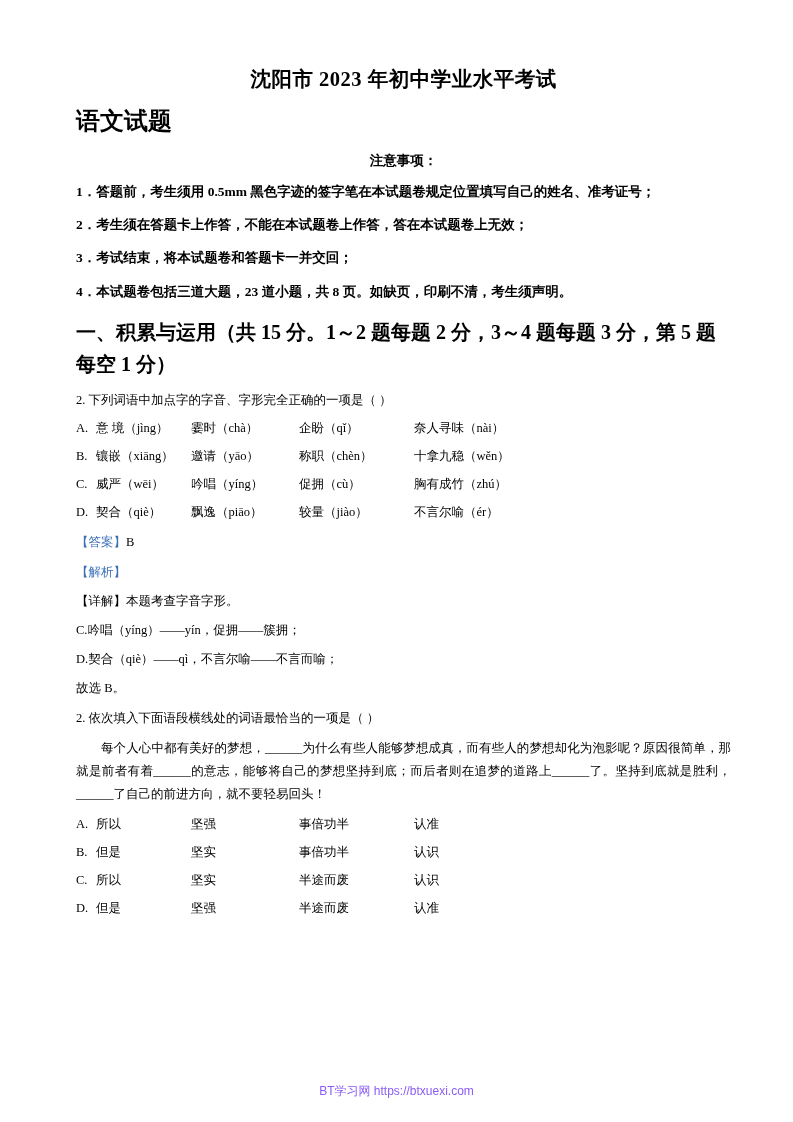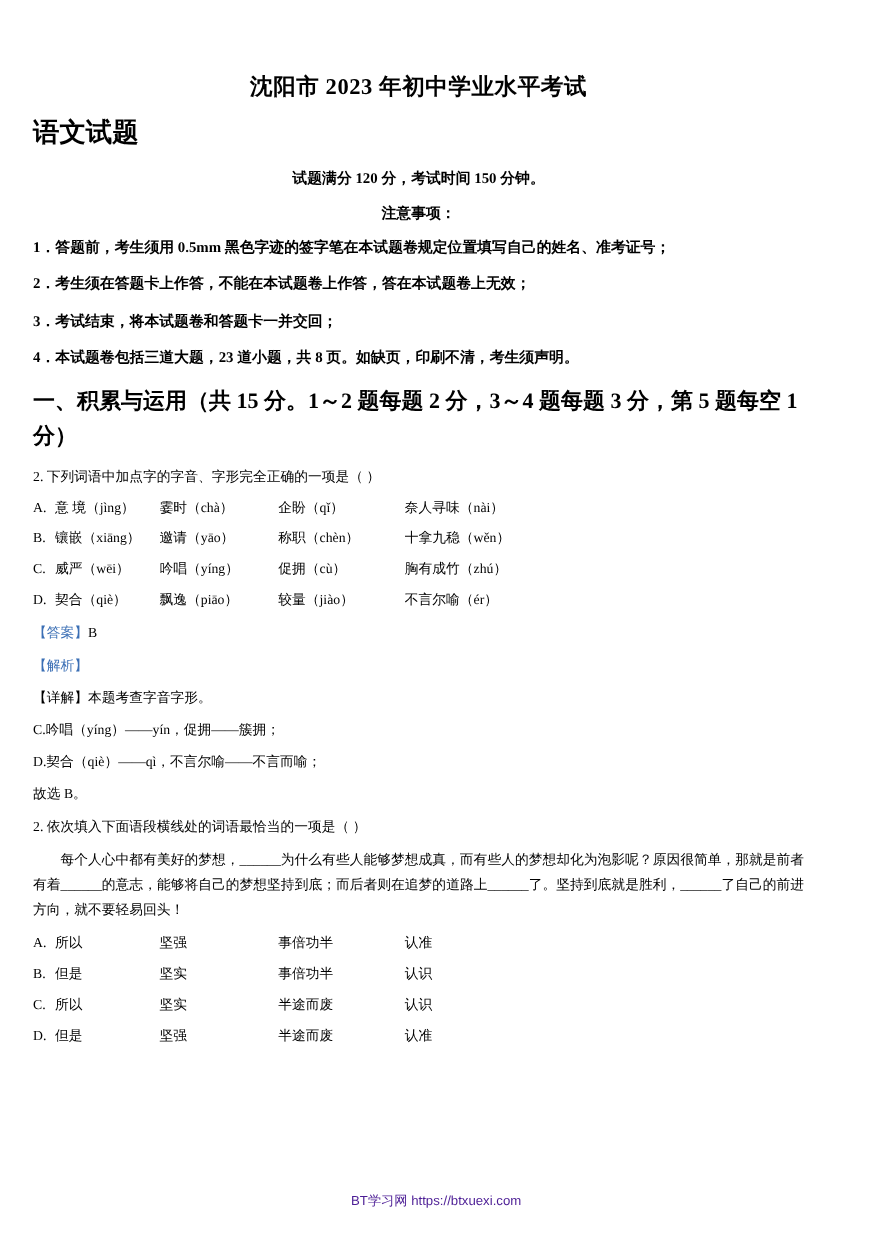--- a/index.html
+++ b/index.html
@@ -12,21 +12,21 @@
     background: #ffffff;
     font-family: "Liberation Serif", "DejaVu Serif", serif;
     color: #000000;
     position: relative;
     overflow: hidden;
   }
   .page {
     width: 793px;
     height: 1122px;
     box-sizing: border-box;
-    padding: 52px 62px 0 30px;
+    padding: 52px 62px 0 76px;
     position: relative;
   }
   .title-main {
     text-align: center;
     font-size: 20.5px;
     font-weight: bold;
     letter-spacing: 0.5px;
     margin: 12px 0 0 0;
     line-height: 1.5;
   }
@@ -105,32 +105,31 @@
     text-align: justify;
     text-indent: 2em;
   }
   .footer {
     position: absolute;
     left: 0;
     right: 0;
     bottom: 22px;
     text-align: center;
     font-size: 12px;
-    color: #4c1d95;
+    color: #8b5cf6;
     font-family: "Liberation Sans", sans-serif;
   }
 </style>
 </head>
 <body>
 
 <div class="page">
 
   <h1 class="title-main">沈阳市 2023 年初中学业水平考试</h1>
   <h2 class="title-sub">语文试题</h2>
-  <p class="title-score">试题满分 120 分，考试时间 150 分钟。</p>
 
   <p class="notice-head">注意事项：</p>
   <p class="notice-item">1．答题前，考生须用 0.5mm 黑色字迹的签字笔在本试题卷规定位置填写自己的姓名、准考证号；</p>
   <p class="notice-item">2．考生须在答题卡上作答，不能在本试题卷上作答，答在本试题卷上无效；</p>
   <p class="notice-item">3．考试结束，将本试题卷和答题卡一并交回；</p>
   <p class="notice-item">4．本试题卷包括三道大题，23 道小题，共 8 页。如缺页，印刷不清，考生须声明。</p>
 
   <p class="section-head">一、积累与运用（共 15 分。1～2 题每题 2 分，3～4 题每题 3 分，第 5 题每空 1 分）</p>
 
   <p class="q-stem">2. 下列词语中加点字的字音、字形完全正确的一项是（        ）</p>

